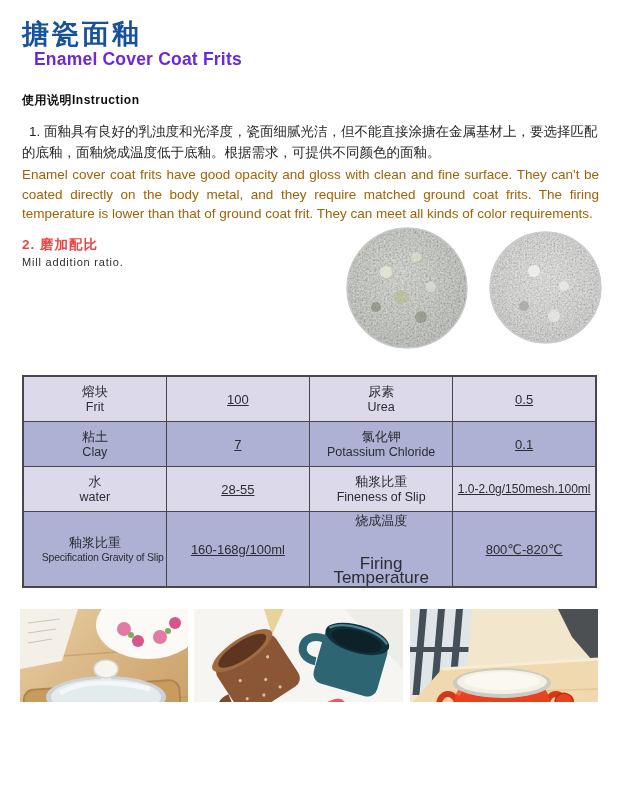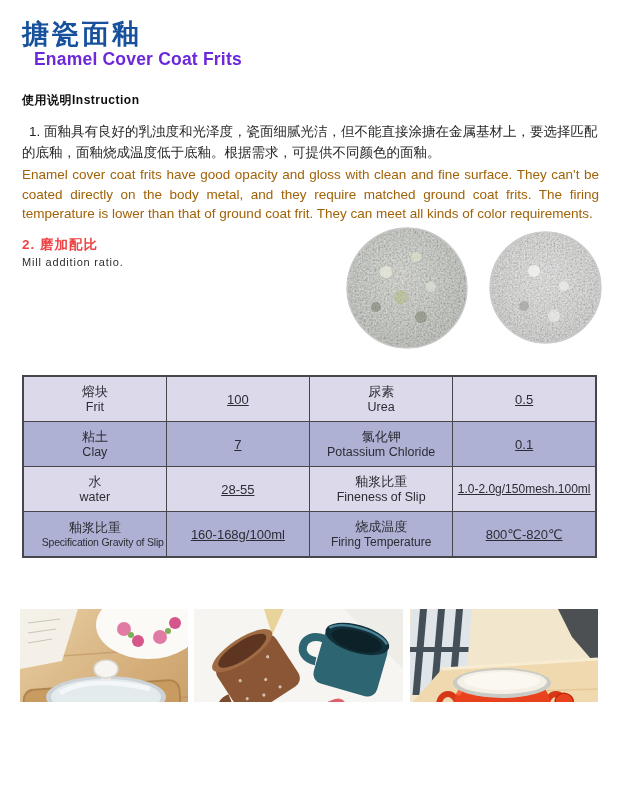--- a/index.html
+++ b/index.html
@@ -21,21 +21,21 @@
   .circle-1{left:346px;top:227px;width:122px;height:122px;}
   .circle-2{left:489px;top:231px;width:113px;height:113px;}
 
   table.spec{position:absolute;left:22px;top:375px;width:575px;border-collapse:collapse;table-layout:fixed;border:2px solid #46464c;}
   table.spec td{border:1px solid #46464c;height:42px;text-align:center;vertical-align:middle;padding:1px 2px;color:#2c2c34;overflow:hidden;}
   tr.row-light td{background:#dcd9ea;}
   tr.row-dark td{background:#aeb1d3;}
   .cell-cn{font-size:13px;line-height:16px;}
   .cell-en{font-size:12.5px;line-height:15px;}
   .cell-en.small{font-size:10.5px;line-height:13px;letter-spacing:-.2px;text-align:right;}
-  .cell-en.med{font-size:12px;line-height:14px;}
+  .cell-en.med{font-size:17px;line-height:14px;margin-top:28px;}
   .cell-value{font-size:13px;text-decoration:underline;}
 
   .photo{position:absolute;top:609px;height:174px;overflow:hidden;}
   .photo svg{display:block;}
   .photo-1{left:20px;width:168px;}
   .photo-2{left:194px;width:209px;}
   .photo-3{left:410px;width:188px;}
 </style>
 </head>
 <body>

